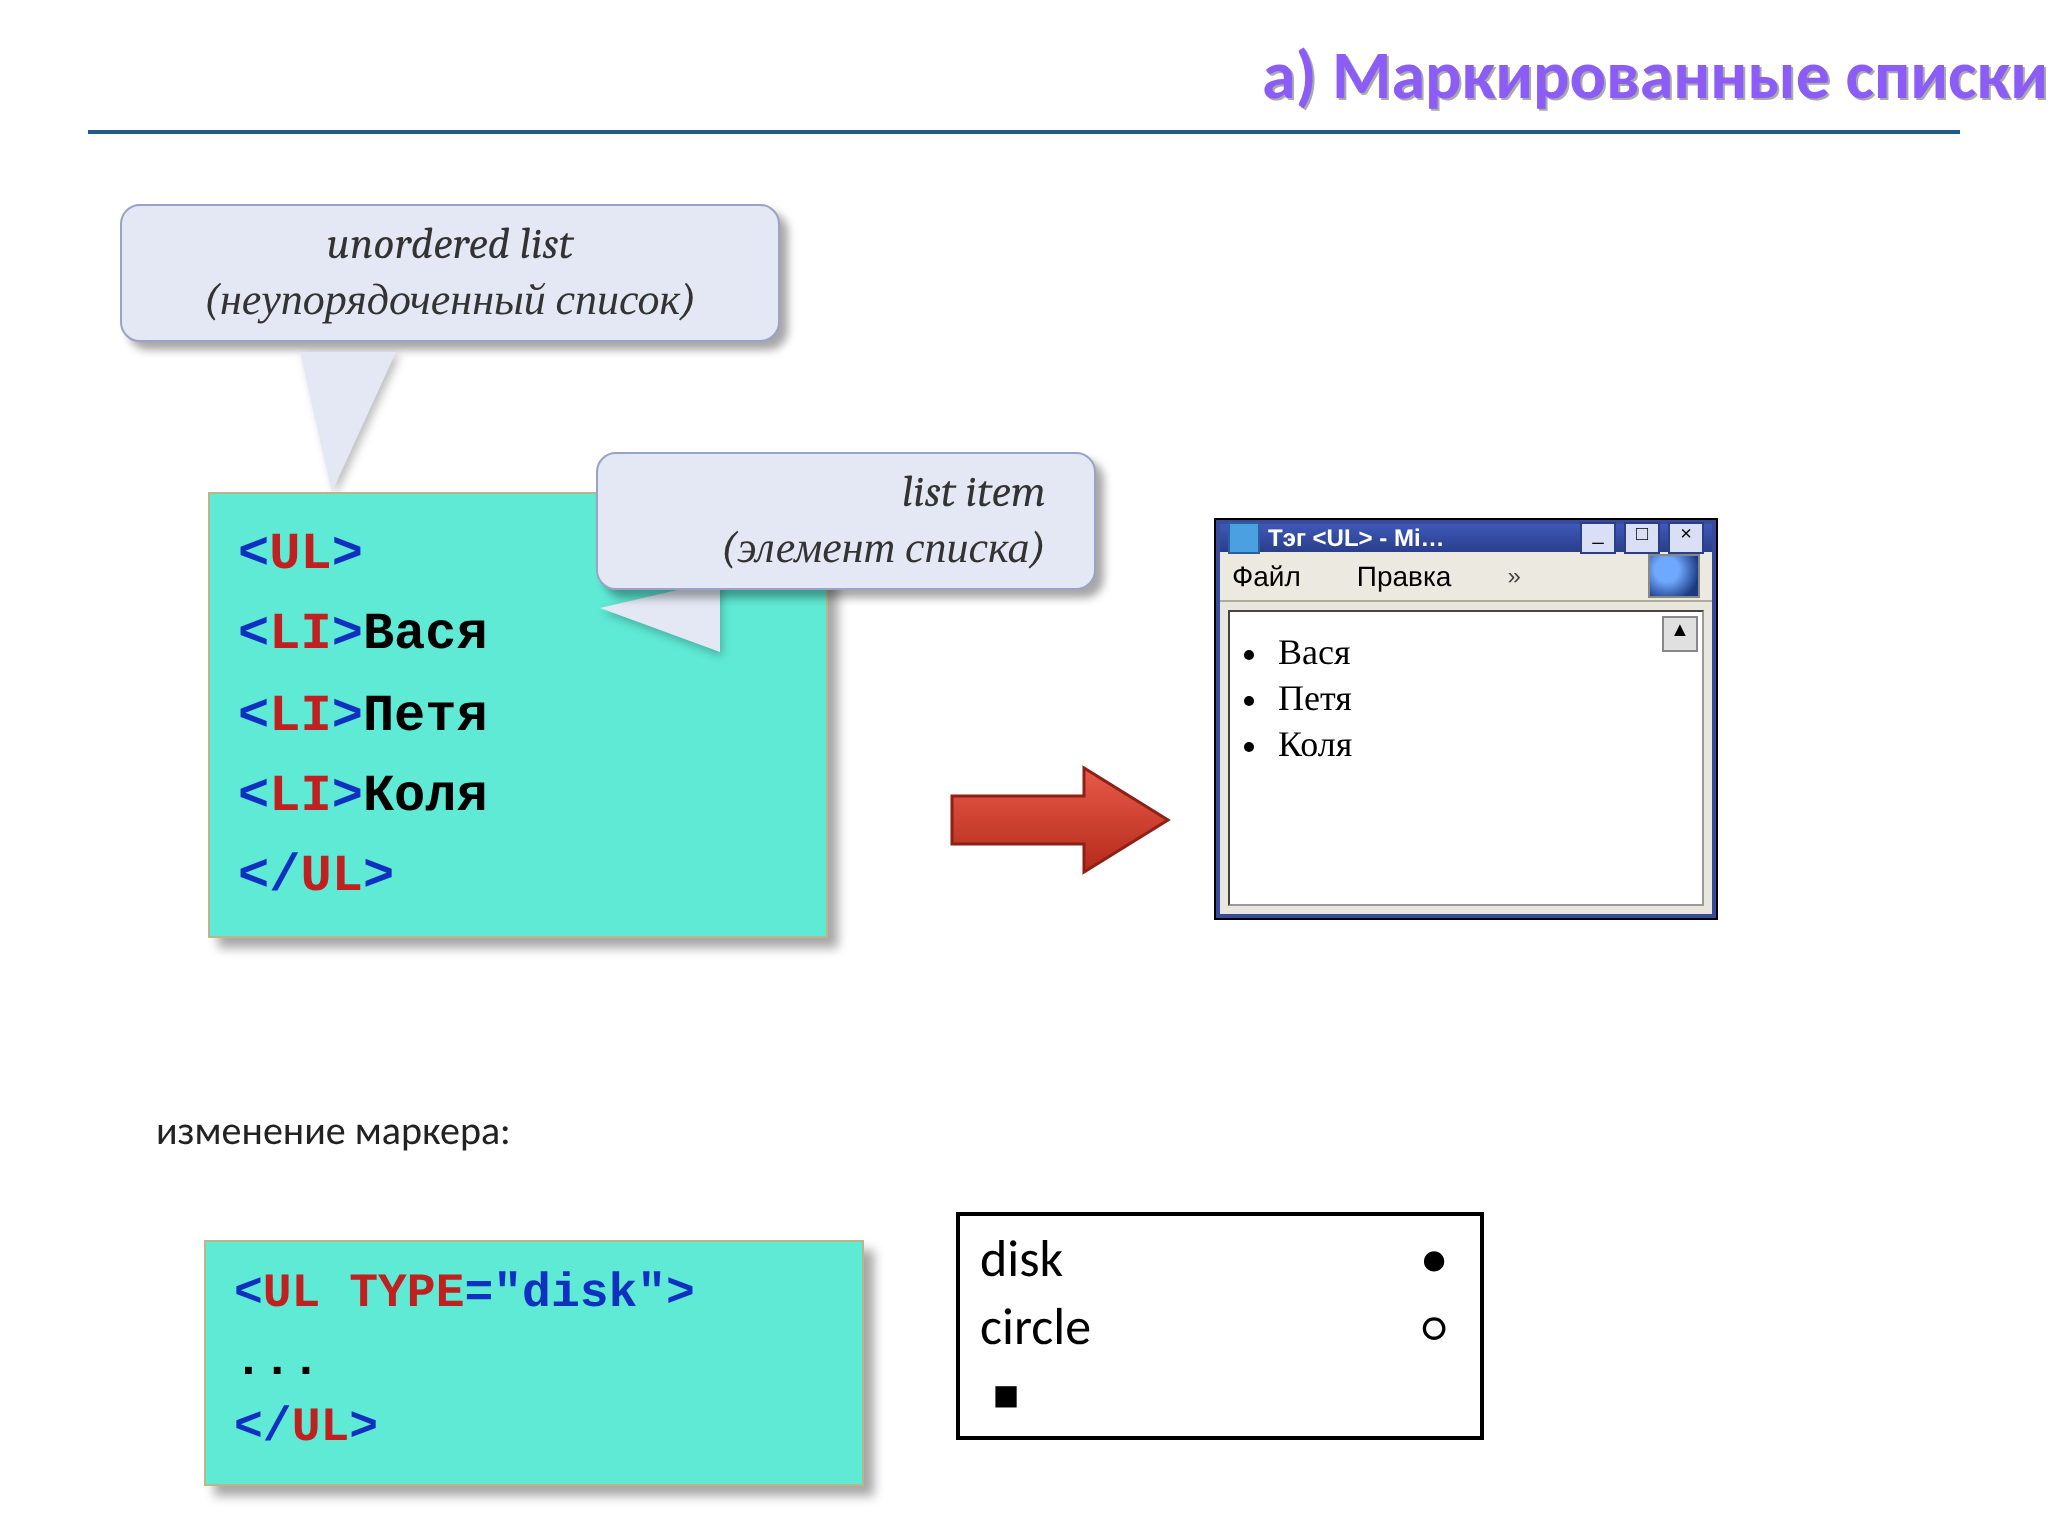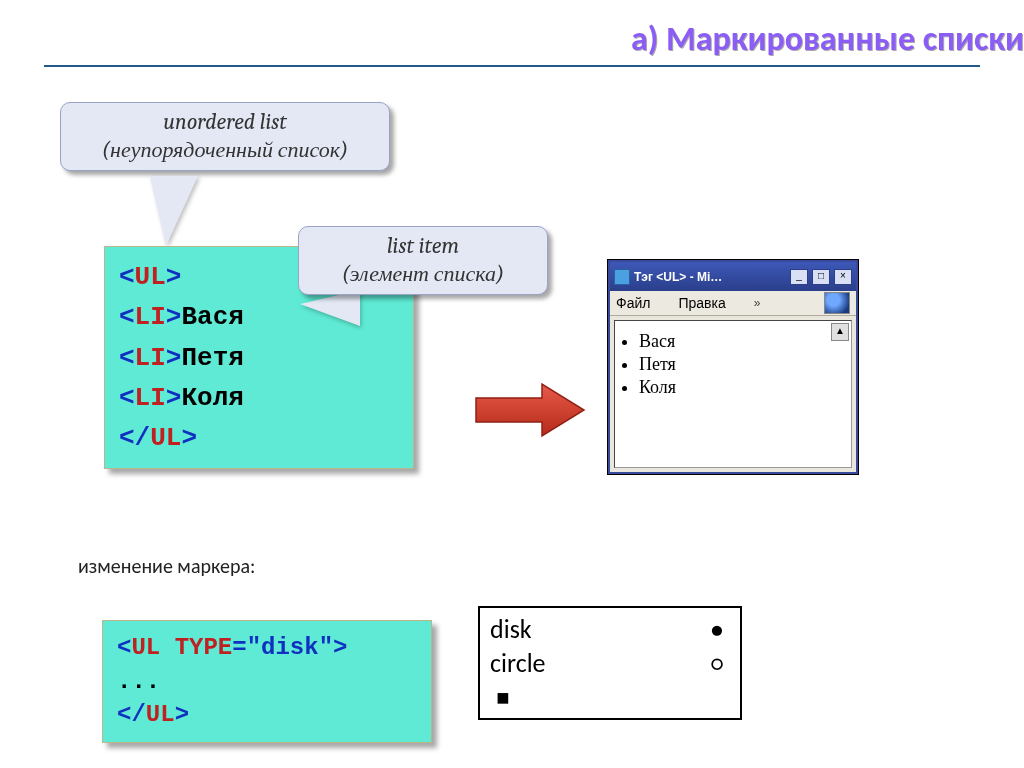--- a/index.html
+++ b/index.html
@@ -35,21 +35,21 @@
     padding: 6px 24px;
     text-align: center;
     font-style: italic;
     color: #333;
     font-size: 22px;
     box-shadow: 4px 4px 4px rgba(0,0,0,0.35);
     font-family: Cambria, Georgia, serif;
     line-height: 1.25;
   }
   .callout1 { left: 60px; top: 102px; width: 280px; }
-  .callout2 { left: 298px; top: 226px; width: 200px; }
+  .callout2 { left: 298px; top: 226px; width: 200px; text-align: right; }
 
   
   .tail {
     position: absolute;
     width: 0; height: 0;
   }
   .tail1 {
     left: 150px; top: 176px;
     border-left: 16px solid transparent;
     border-right: 32px solid transparent;
@@ -97,21 +97,21 @@
     width: 246px;
     border: 2px solid #3a4a9a;
     box-shadow: 0 0 0 1px #000;
     background: #e9e6de;
     font-family: Tahoma, sans-serif;
     font-size: 13px;
   }
   .titlebar {
     background: linear-gradient(#3d58b8, #2a3e8a);
     color: #fff;
-    height: 29px;
+    height: 14px;
     display: flex;
     align-items: center;
     padding: 0 4px;
     gap: 4px;
   }
   .titlebar .ticon {
     width: 14px; height: 14px;
     background: #4aa0e0;
     border: 1px solid #2a60a0;
   }

